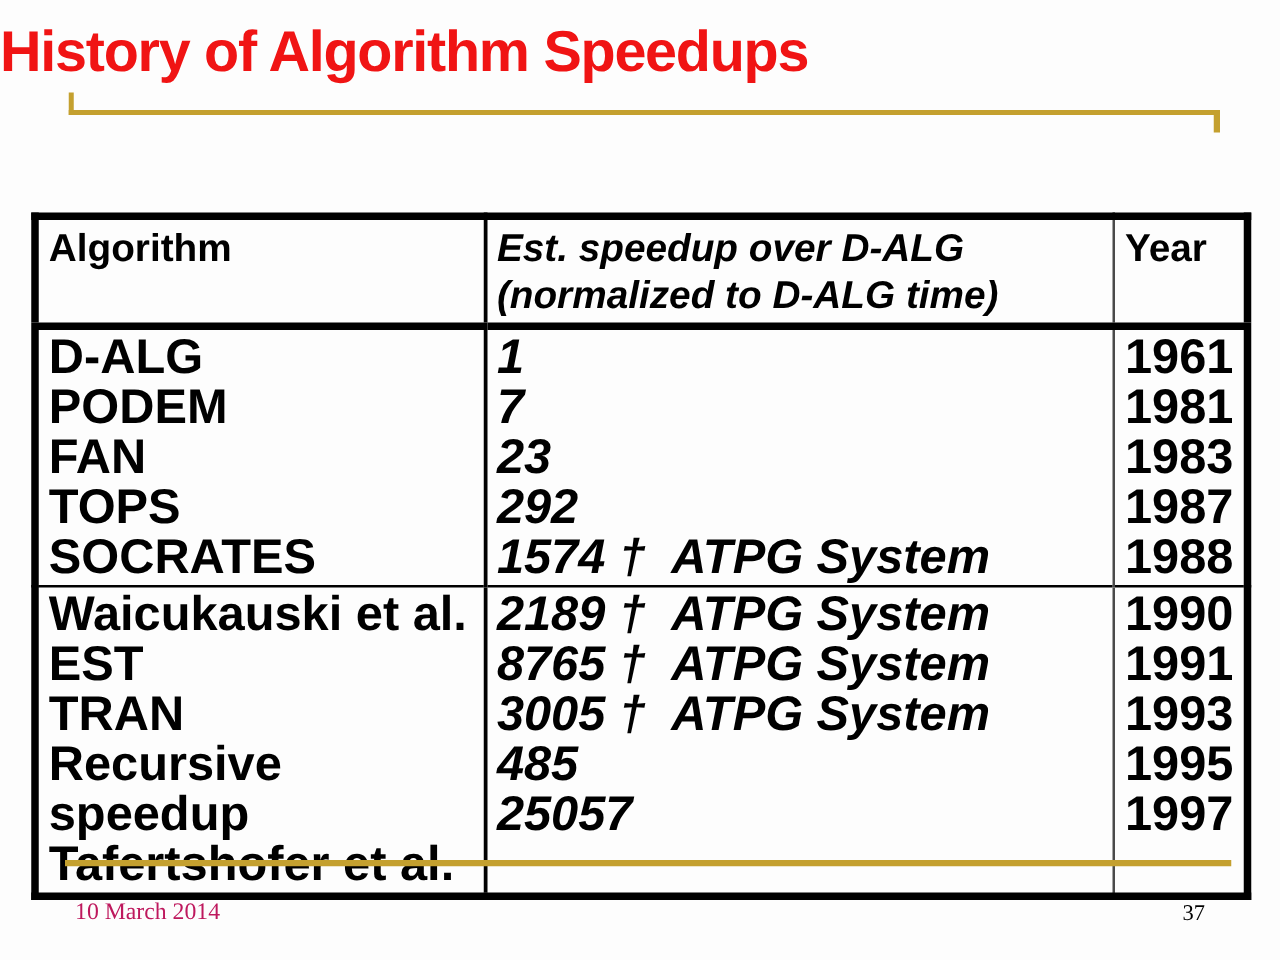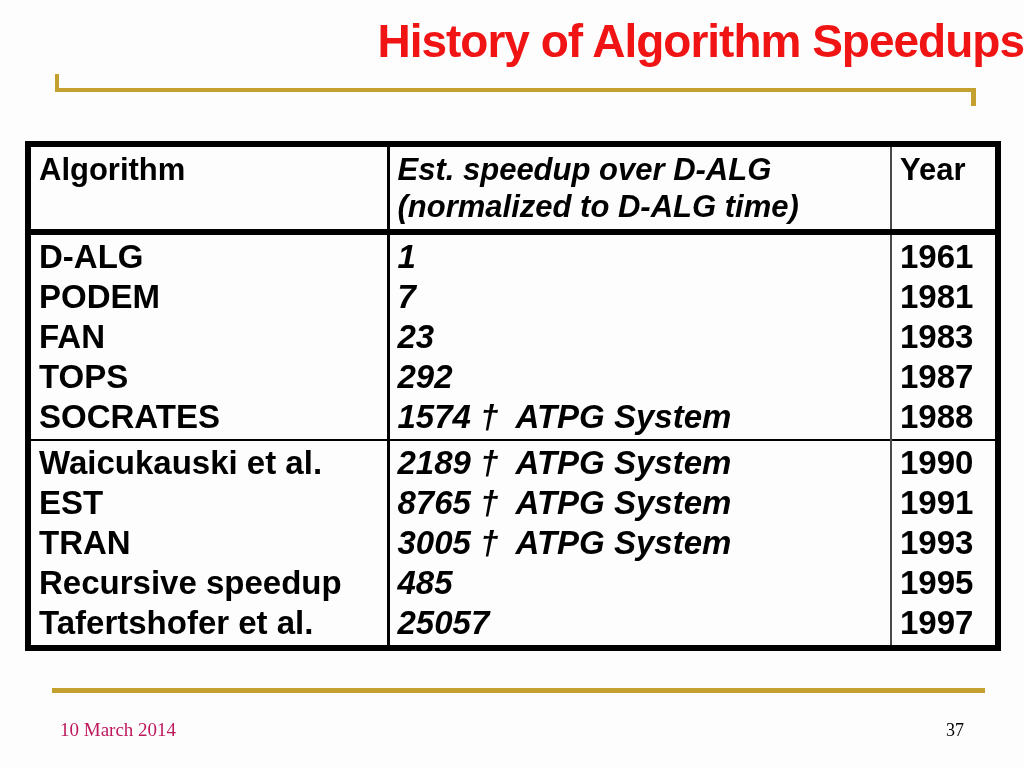--- a/index.html
+++ b/index.html
@@ -10,21 +10,21 @@
     height: 768px;
     background: #fdfdfd;
     font-family: "Liberation Sans", sans-serif;
     overflow: hidden;
   }
   .title {
     position: absolute;
     top: 14px;
     left: 0;
     width: 100%;
-    text-align: right;
+    text-align: left;
     font-size: 46px;
     font-weight: bold;
     letter-spacing: -1px;
     color: #f01414;
   }
   .title-rule {
     position: absolute;
     left: 55px;
     top: 88px;
     width: 921px;
@@ -43,21 +43,21 @@
     position: absolute;
     right: 0;
     top: 0;
     width: 5px;
     height: 18px;
     background: #c4a02f;
   }
   table.speedup-table {
     position: absolute;
     left: 25px;
-    top: 141px;
+    top: 170px;
     width: 976px;
     border-collapse: collapse;
     table-layout: fixed;
     border: 6px solid #000;
     background: #fdfdfd;
   }
   .col-alg   { width: 360px; }
   .col-speed { width: 503px; font-style: italic; }
   .col-year  { width: auto; margin-top: 32px; }
   th, td {
@@ -68,21 +68,21 @@
     vertical-align: top;
     white-space: pre-wrap;
   }
   th {
     font-size: 31px;
     line-height: 37px;
     padding: 4px 2px 4px 8px;
     border-bottom: 6px solid #000;
   }
   td {
-    font-size: 33px;
+    font-size: 39px;
     line-height: 40px;
     padding: 2px 2px 2px 8px;
   }
   th.col-alg, td.col-alg   { border-right: 3px solid #000; }
   th.col-speed, td.col-speed { border-right: 2px solid #4a4a4a; }
   tbody tr.group-row + tr.group-row td { border-top: 2px solid #000; }
   .bottom-rule {
     position: absolute;
     left: 52px;
     top: 688px;

